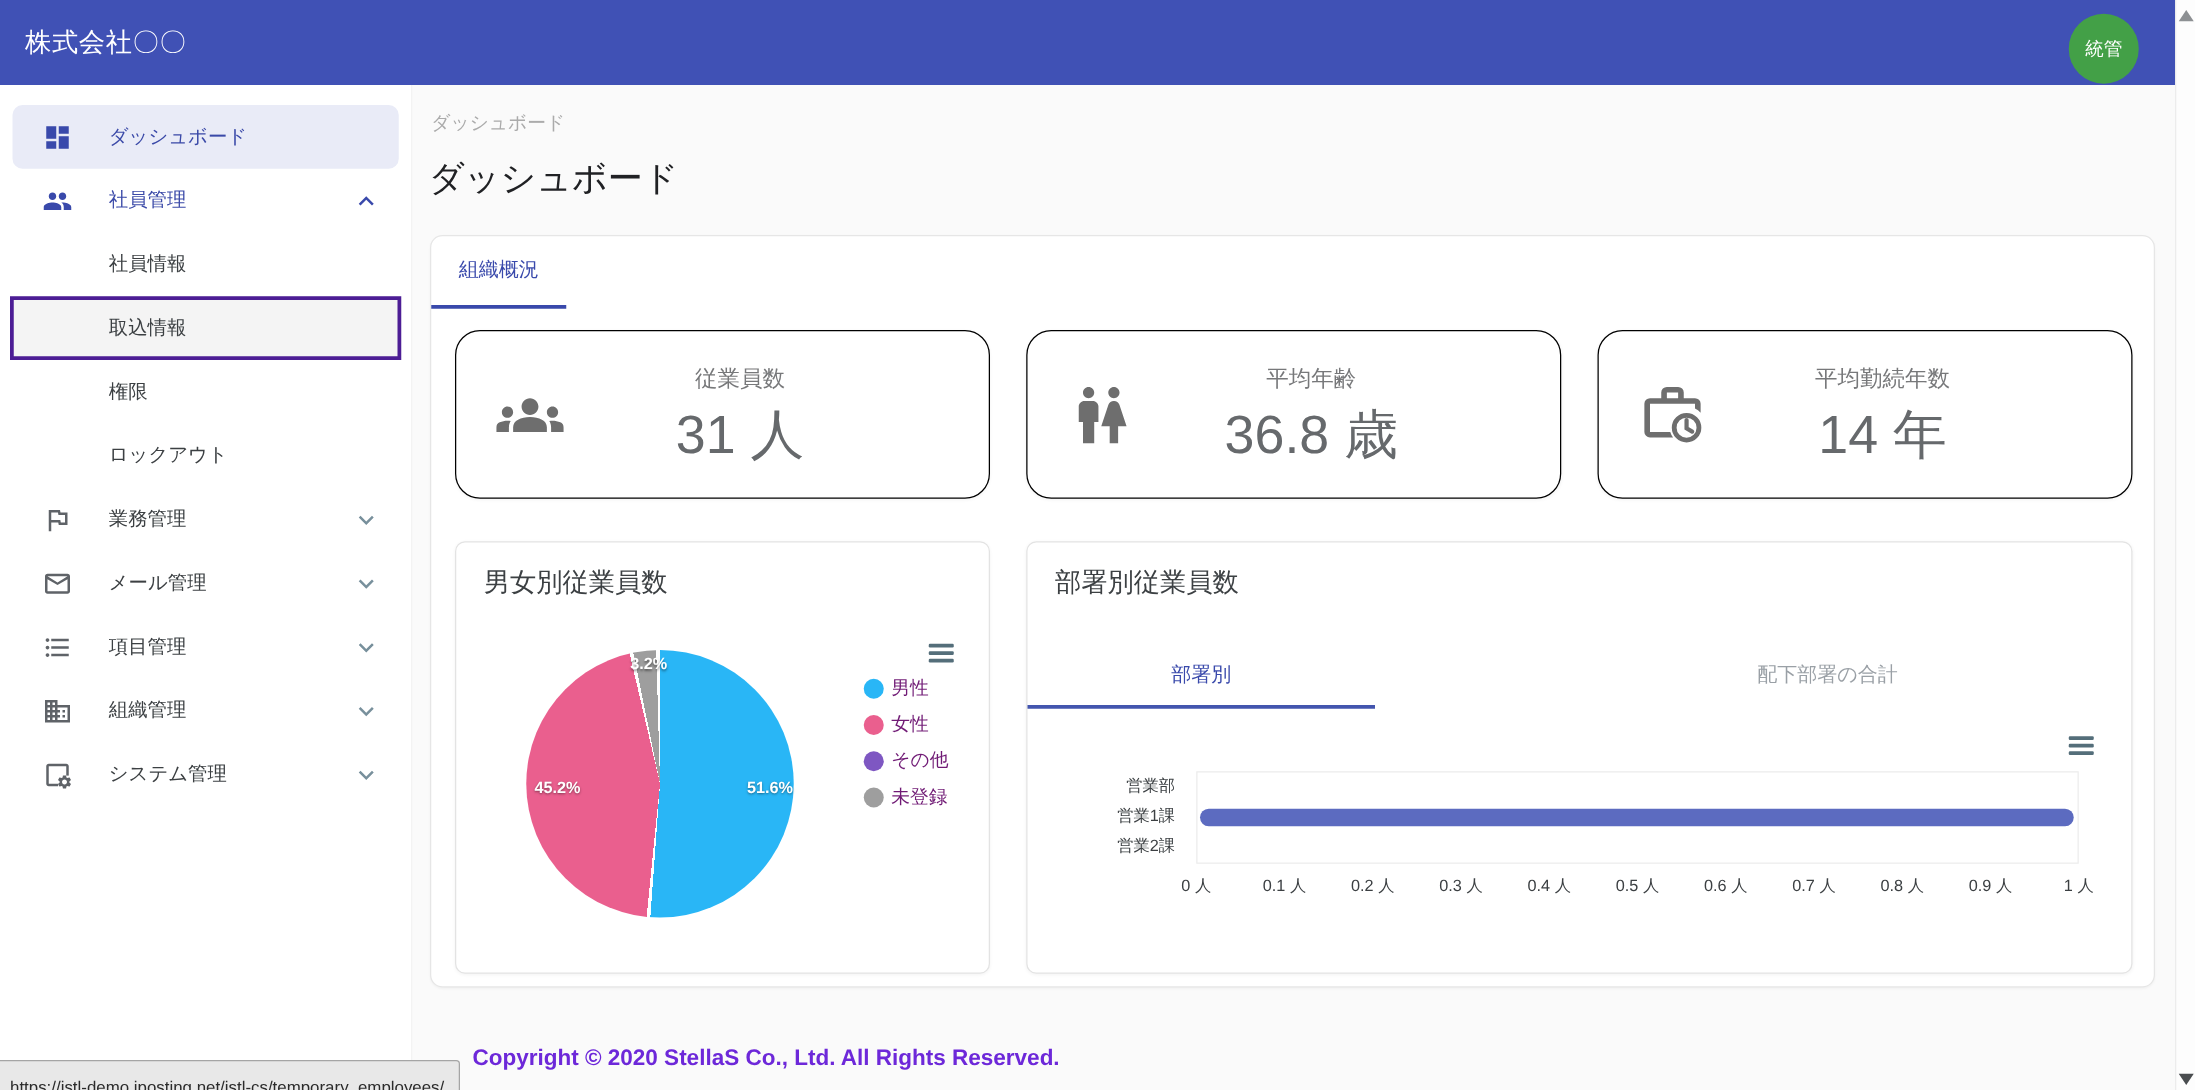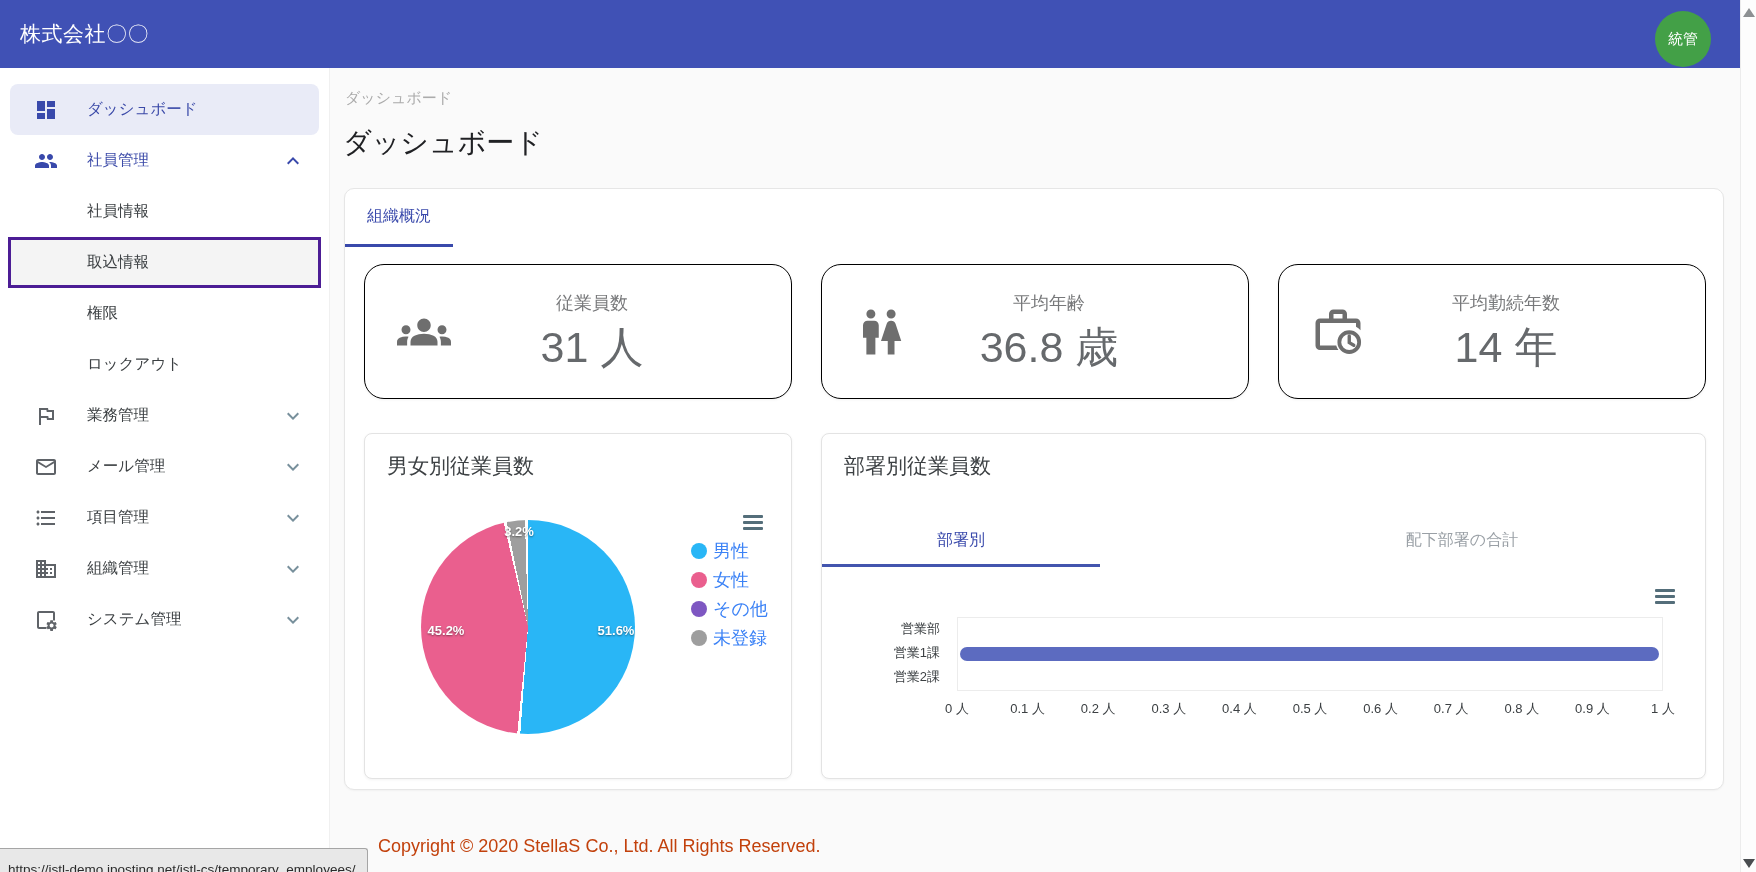--- a/index.html
+++ b/index.html
@@ -71,40 +71,40 @@
   .burger div{height:3px;background:#546e7a;border-radius:1px;}
   .pie-burger{right:28px;top:81px;}
   .bar-burger{right:30px;top:155px;}
 
   .pie{position:absolute;left:56px;top:86px;width:214px;height:214px;border-radius:50%;}
   .pie-label{position:absolute;transform:translate(-50%,-50%);color:#fff;font-weight:bold;
              font-size:13px;text-shadow:0 1px 2px rgba(0,0,0,.45);white-space:nowrap;}
   .pie-legend{position:absolute;left:326px;top:102px;}
   .lg-row{height:29px;display:flex;align-items:center;gap:6px;}
   .lg-dot{width:16px;height:16px;border-radius:50%;flex:0 0 16px;}
-  .lg-lab{font-size:18px;color:#3b82f6;white-space:nowrap;}
+  .lg-lab{font-size:15px;color:#701a75;white-space:nowrap;}
 
   .bar-tab1{position:absolute;left:0;top:80px;width:278px;height:53px;display:flex;
             align-items:center;justify-content:center;font-size:16px;color:#3949ab;cursor:pointer;}
   .bar-tab1-line{position:absolute;left:0;top:130px;width:278px;height:3px;background:#4355ae;}
   .bar-tab2{position:absolute;left:520px;top:80px;width:240px;height:53px;display:flex;
             align-items:center;justify-content:center;font-size:16px;color:#9aa0a6;cursor:pointer;}
 
   .bar-ylabels{position:absolute;left:0;top:183px;width:127px;}
   .bar-ylabels .yl{height:24px;line-height:24px;text-align:right;padding-right:9px;
                    font-size:13px;color:#3c4043;}
   .bar-plot{position:absolute;left:135px;top:183px;width:706px;height:74px;background:#fff;
             border:1px solid #ececec;box-sizing:border-box;}
   .bar-row{position:relative;height:24px;}
   .hbar{position:absolute;left:2px;top:5px;height:14px;border-radius:7px;}
   .bar-xaxis{position:absolute;left:135px;top:266px;width:706px;height:16px;}
   .bar-xaxis .tick{position:absolute;transform:translateX(-50%);font-size:13px;
                    color:#3c4043;white-space:nowrap;}
 
-  .footer{position:absolute;left:378px;top:836px;font-size:18px;color:#c2410c;}
+  .footer{position:absolute;left:378px;top:836px;font-size:18px;color:#6d28d9;font-weight:bold;}
 
   .status-tooltip{position:absolute;left:0;top:848px;height:24px;background:#e8e8e8;
                   border:1px solid #a5a5a5;border-left:none;border-bottom:none;
                   border-top-right-radius:3px;display:flex;align-items:center;
                   padding:17px 12px 0 8px;font-size:13.5px;color:#2b2b2b;box-sizing:border-box;}
 </style>
 </head>
 <body>
 
 <div class="header">

